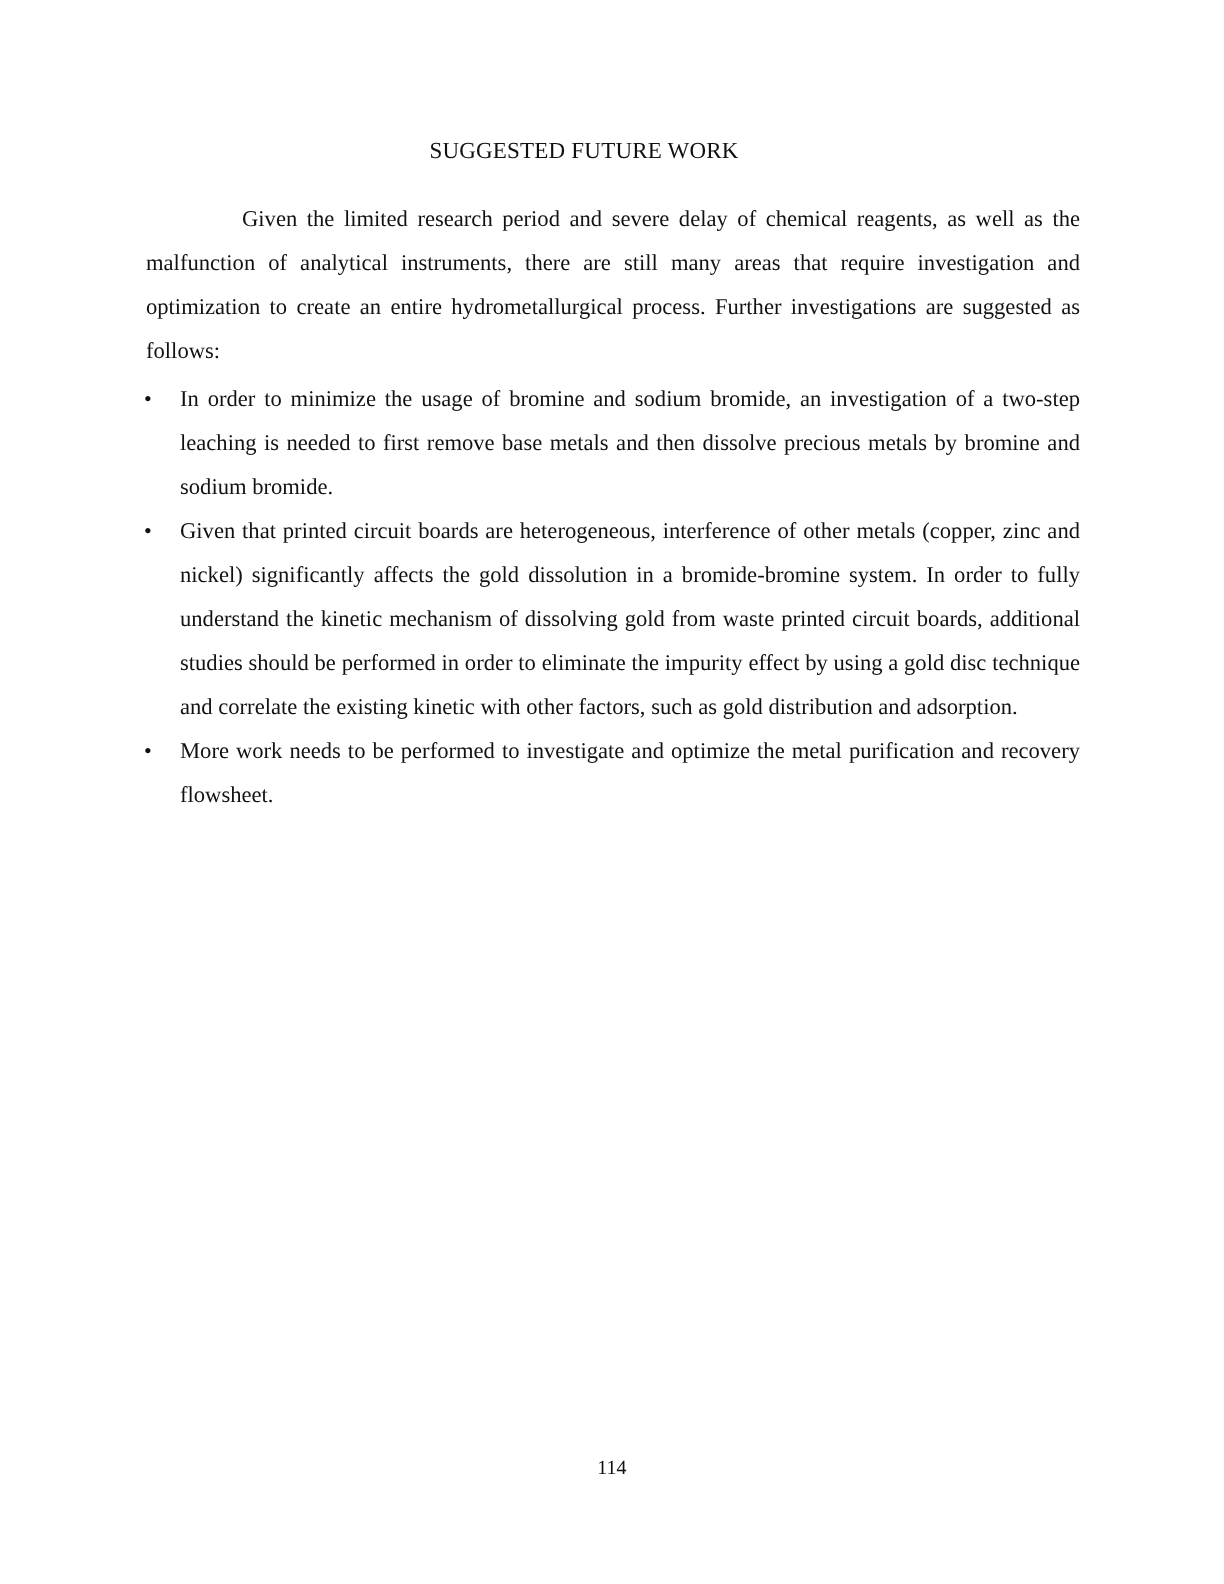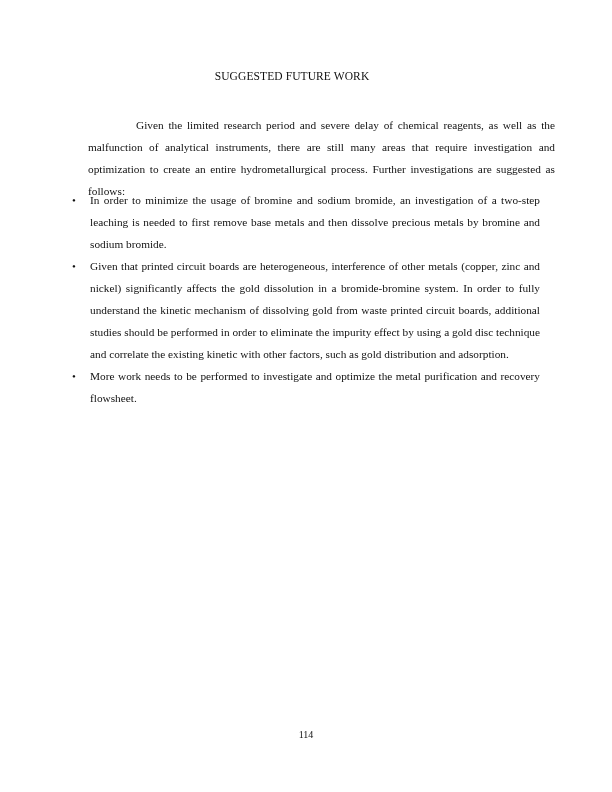--- a/index.html
+++ b/index.html
@@ -1,21 +1,21 @@
 <!DOCTYPE html>
 <html><head>
 <meta charset="utf-8">
 <style>
   html, body { margin:0; padding:0; background:#ffffff; }
   body { width:612px; height:792px; position:relative; overflow:hidden;
          font-family:"Liberation Serif", serif; color:#111; font-size:11.3px; }
   .title { position:absolute; top:70px; left:0; width:584px; text-align:center;
            font-size:11.5px; letter-spacing:0.1px; }
   .para { position:absolute; left:73px; width:467px; top:99px; line-height:22px;
-          text-align:justify; text-indent:48px; margin:15px; }
+          text-align:justify; text-indent:48px; margin:0; }
   .list { position:absolute; left:73px; width:467px; top:189px; margin:0; padding:0; list-style:none; }
   .list li { position:relative; padding-left:17px; line-height:22px; text-align:justify; margin-bottom:0; }
   .list li .bullet { position:absolute; left:-1px; top:0; font-size:11px; }
   .pagenum { position:absolute; top:729px; left:0; width:612px; text-align:center; font-size:10px; }
 </style>
 </head>
 <body>
 
 <div class="title">SUGGESTED FUTURE WORK</div>
 

